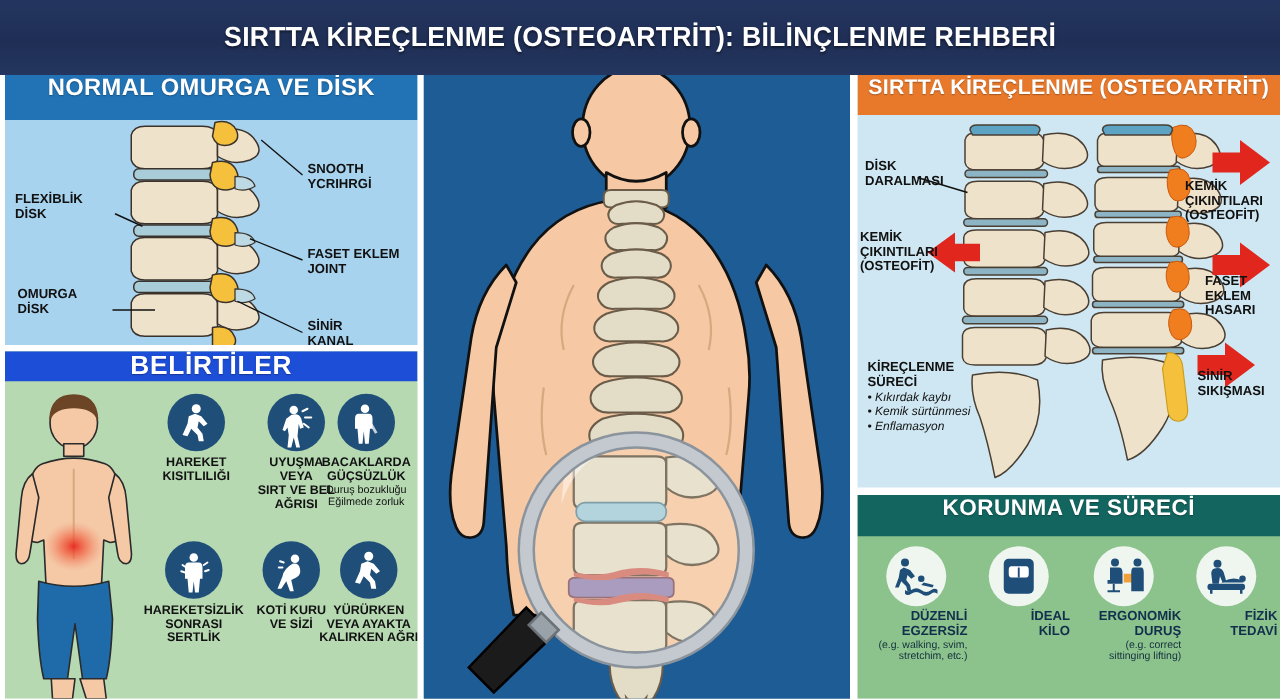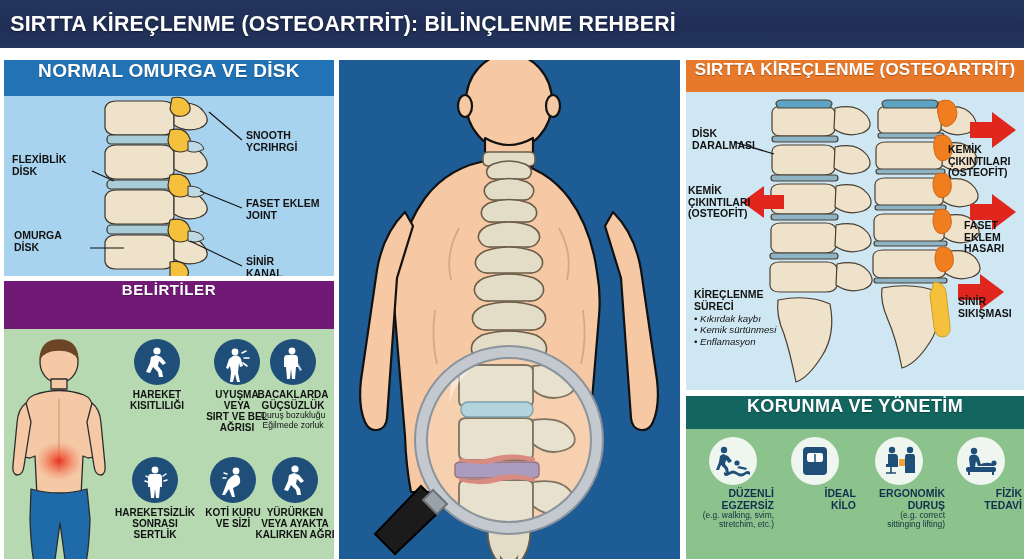--- a/index.html
+++ b/index.html
@@ -10,23 +10,23 @@
     overflow: hidden;
   }
   #root {
     position: relative;
     width: 1024px; height: 559px;
     background: #ffffff;
   }
 
   
   .titlebar {
-    position: absolute; left: 0; top: 0; width: 1024px; height: 48px;
+    position: absolute; left: 0; top: 0; width: 1024px; height: 60px;
     background: linear-gradient(180deg,#24365f 0%, #1f2e55 55%, #24365f 100%);
-    display: flex; align-items: center; 
+    display: flex; align-items: center; justify-content: center;
   }
   .titlebar .ttxt {
     color: #ffffff; font-size: 22px; font-weight: bold;
     letter-spacing: .2px; white-space: nowrap;
     text-shadow: 0 1px 2px rgba(0,0,0,.45);
     transform: scaleX(.97);
   }
 
   
   .panel { position: absolute; overflow: hidden; }
@@ -36,21 +36,21 @@
     text-shadow: 0 1px 1px rgba(0,0,0,.3);
   }
 
   
   #panel-normal { left: 4px; top: 60px; width: 330px; height: 216px; background: #a8d3ef; }
   #panel-normal .phead { height: 36px; background: #2273b5; font-size: 19px; letter-spacing: .3px; }
   #panel-normal .pbody { position: relative; width: 100%; height: 180px; }
 
   
   #panel-sym { left: 4px; top: 281px; width: 330px; height: 278px; background: #b6d9b2; }
-  #panel-sym .phead { height: 48px; background: #701a75; font-size: 15px; letter-spacing: .6px; }
+  #panel-sym .phead { height: 24px; background: #1d4ed8; font-size: 21px; letter-spacing: .6px; }
   #panel-sym .pbody { position: relative; width: 100%; height: 308px; }
 
   
   #panel-center { left: 339px; top: 60px; width: 341px; height: 499px; background: #1e5c96; }
 
   
   #panel-oa { left: 686px; top: 60px; width: 338px; height: 330px; background: #cfe7f2; }
   #panel-oa .phead { height: 32px; background: #e8792b; font-size: 17px; letter-spacing: .2px; }
   #panel-oa .pbody { position: relative; width: 100%; height: 298px; }
 
@@ -497,21 +497,21 @@
           <li>Kıkırdak kaybı</li>
           <li>Kemik sürtünmesi</li>
           <li>Enflamasyon</li>
         </ul>
       </div>
     </div>
   </div>
 
   <div class="panel" id="panel-prev">
     <div class="phead">
-      <span>KORUNMA VE YÖNETİM</span>
+      <span>KORUNMA VE SÜRECİ</span>
     </div>
     <div class="pbody">
 
       <div class="prev-item" style="left:6px; top:8px;">
         <div class="prev-circ">
           <svg width="36" height="30" viewBox="0 0 36 30" fill="#1f4e79">
             <circle cx="9" cy="4" r="3.2"></circle>
             <path d="M8,8 l5,2 l4,5 l-3,2 l-3,-3 l-1,4 l3,4 l1,5 h-3 l-1,-4 l-4,-4 l-2,5 h-3 l3,-8 l1,-6 z"></path>
             <circle cx="22" cy="17" r="2.6"></circle>
             <path d="M24,20 l8,2 l-1,2 l-9,-2 z"></path>

